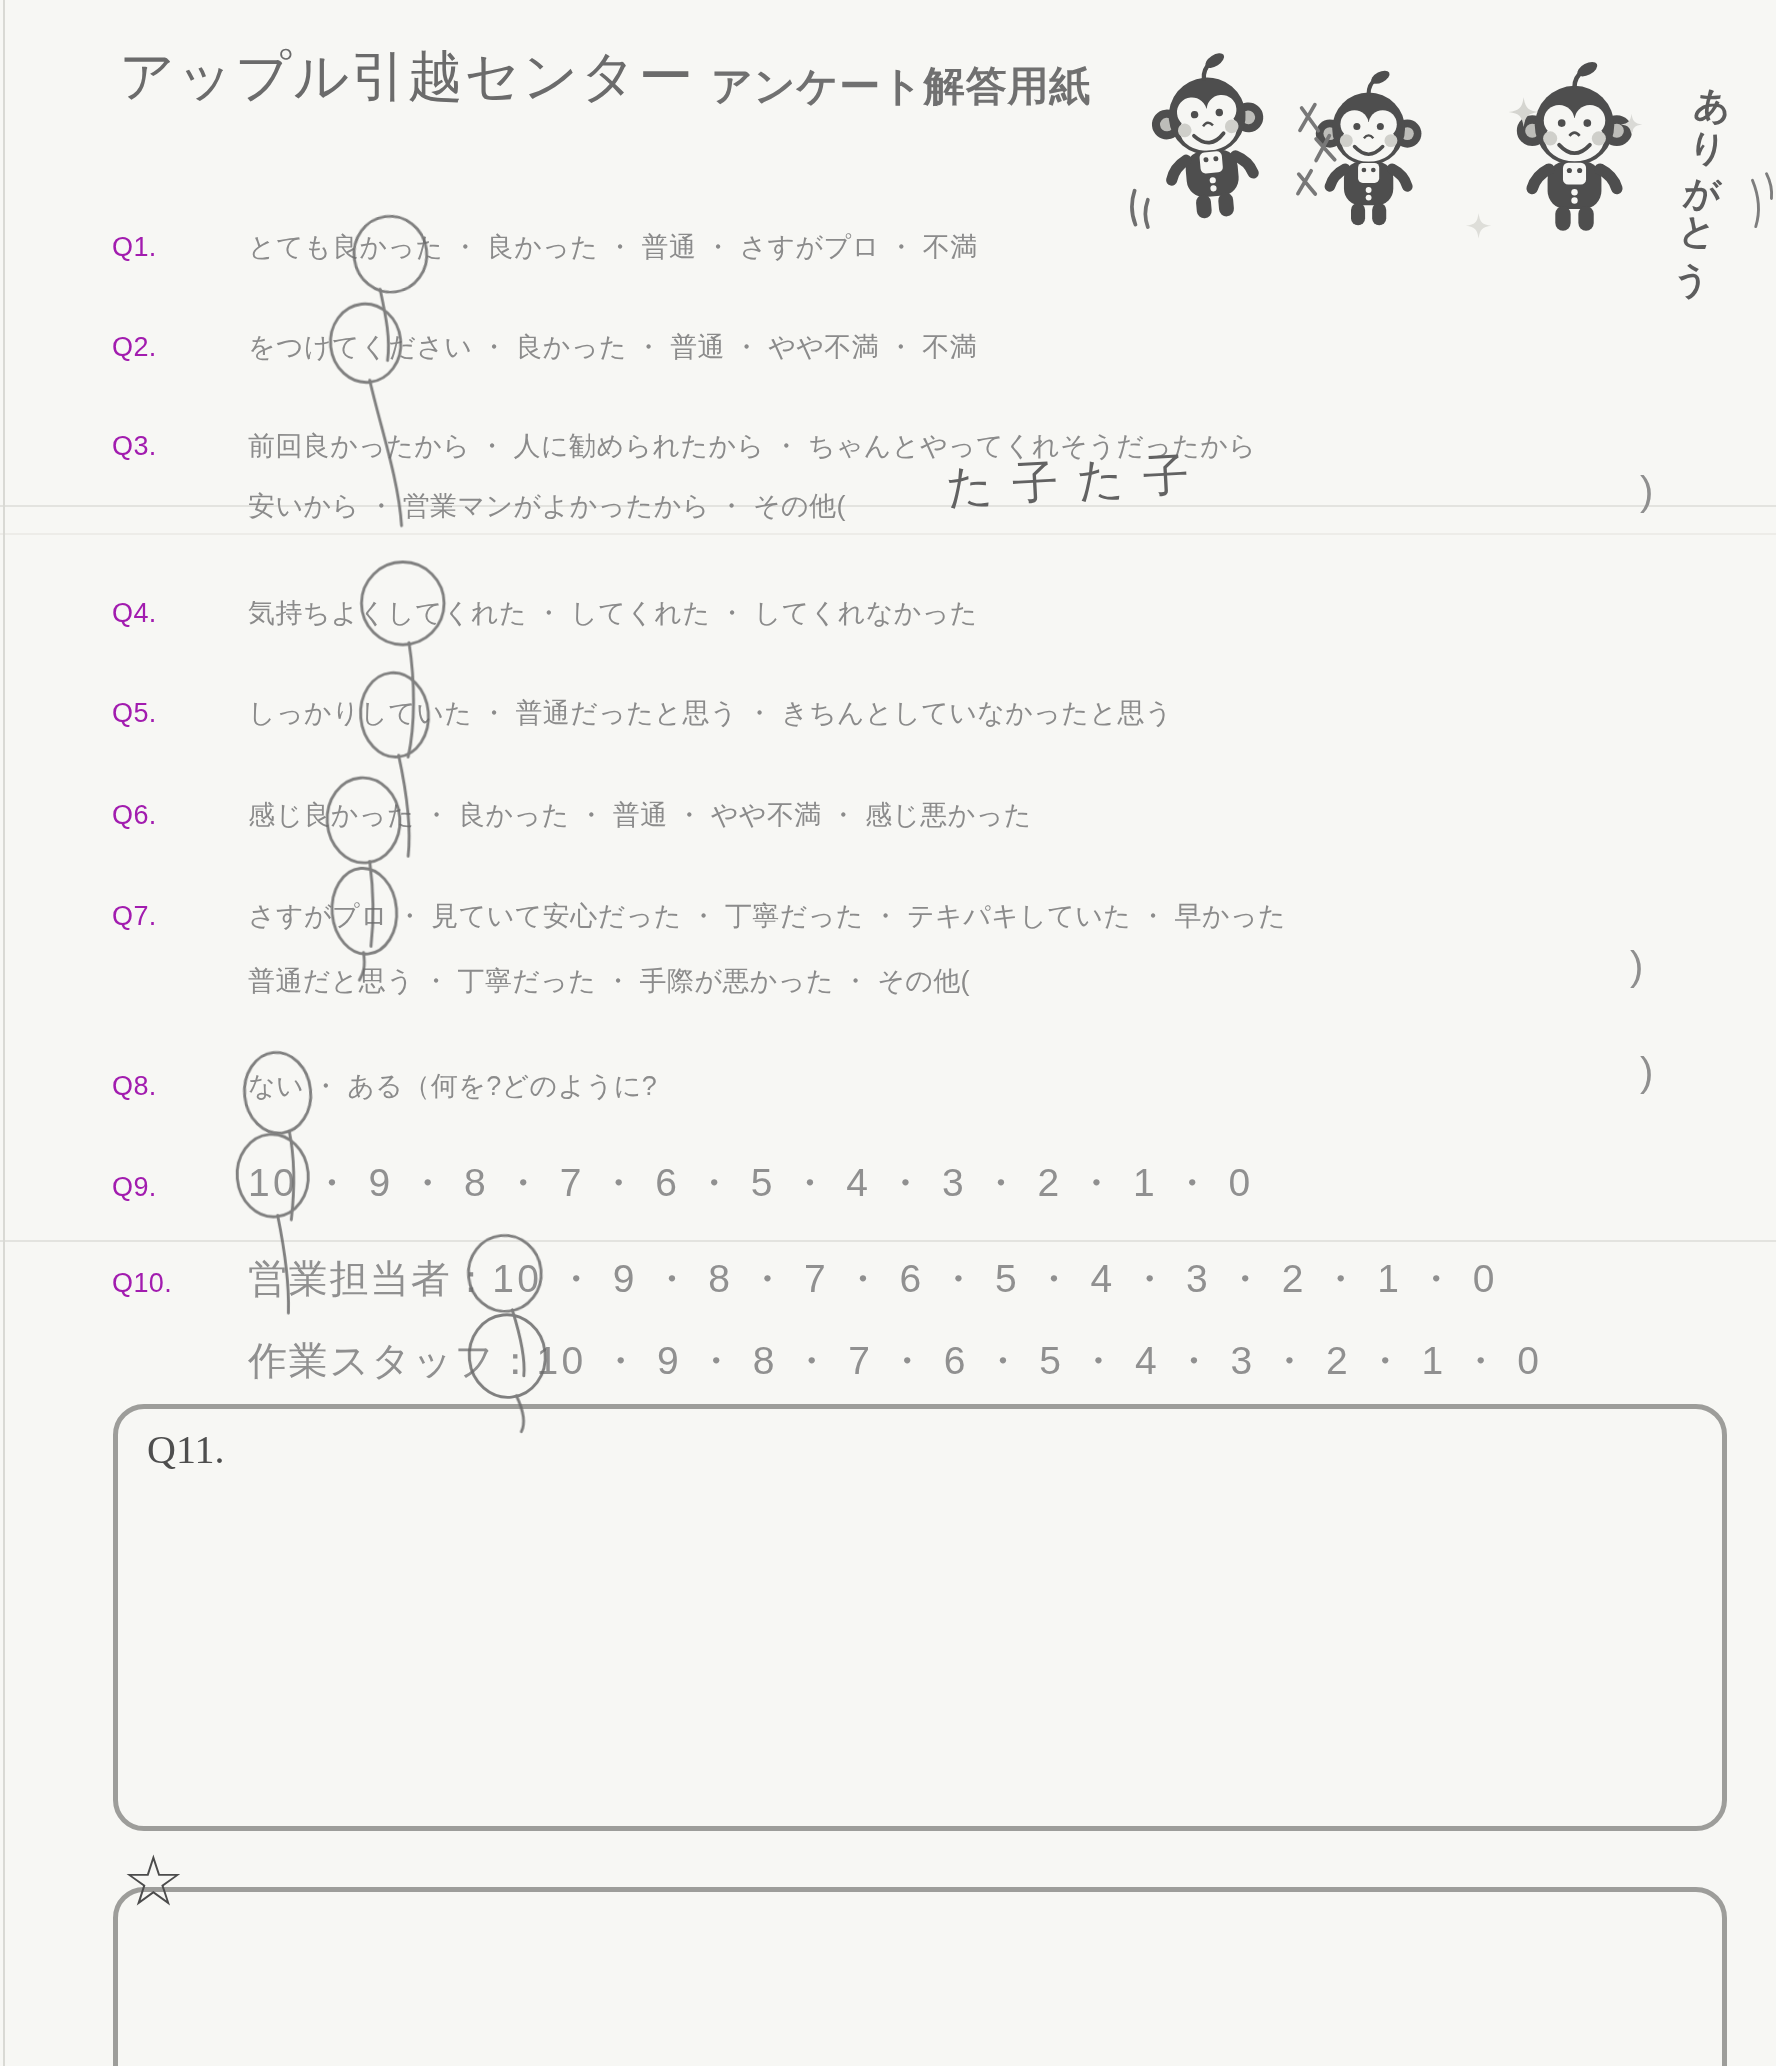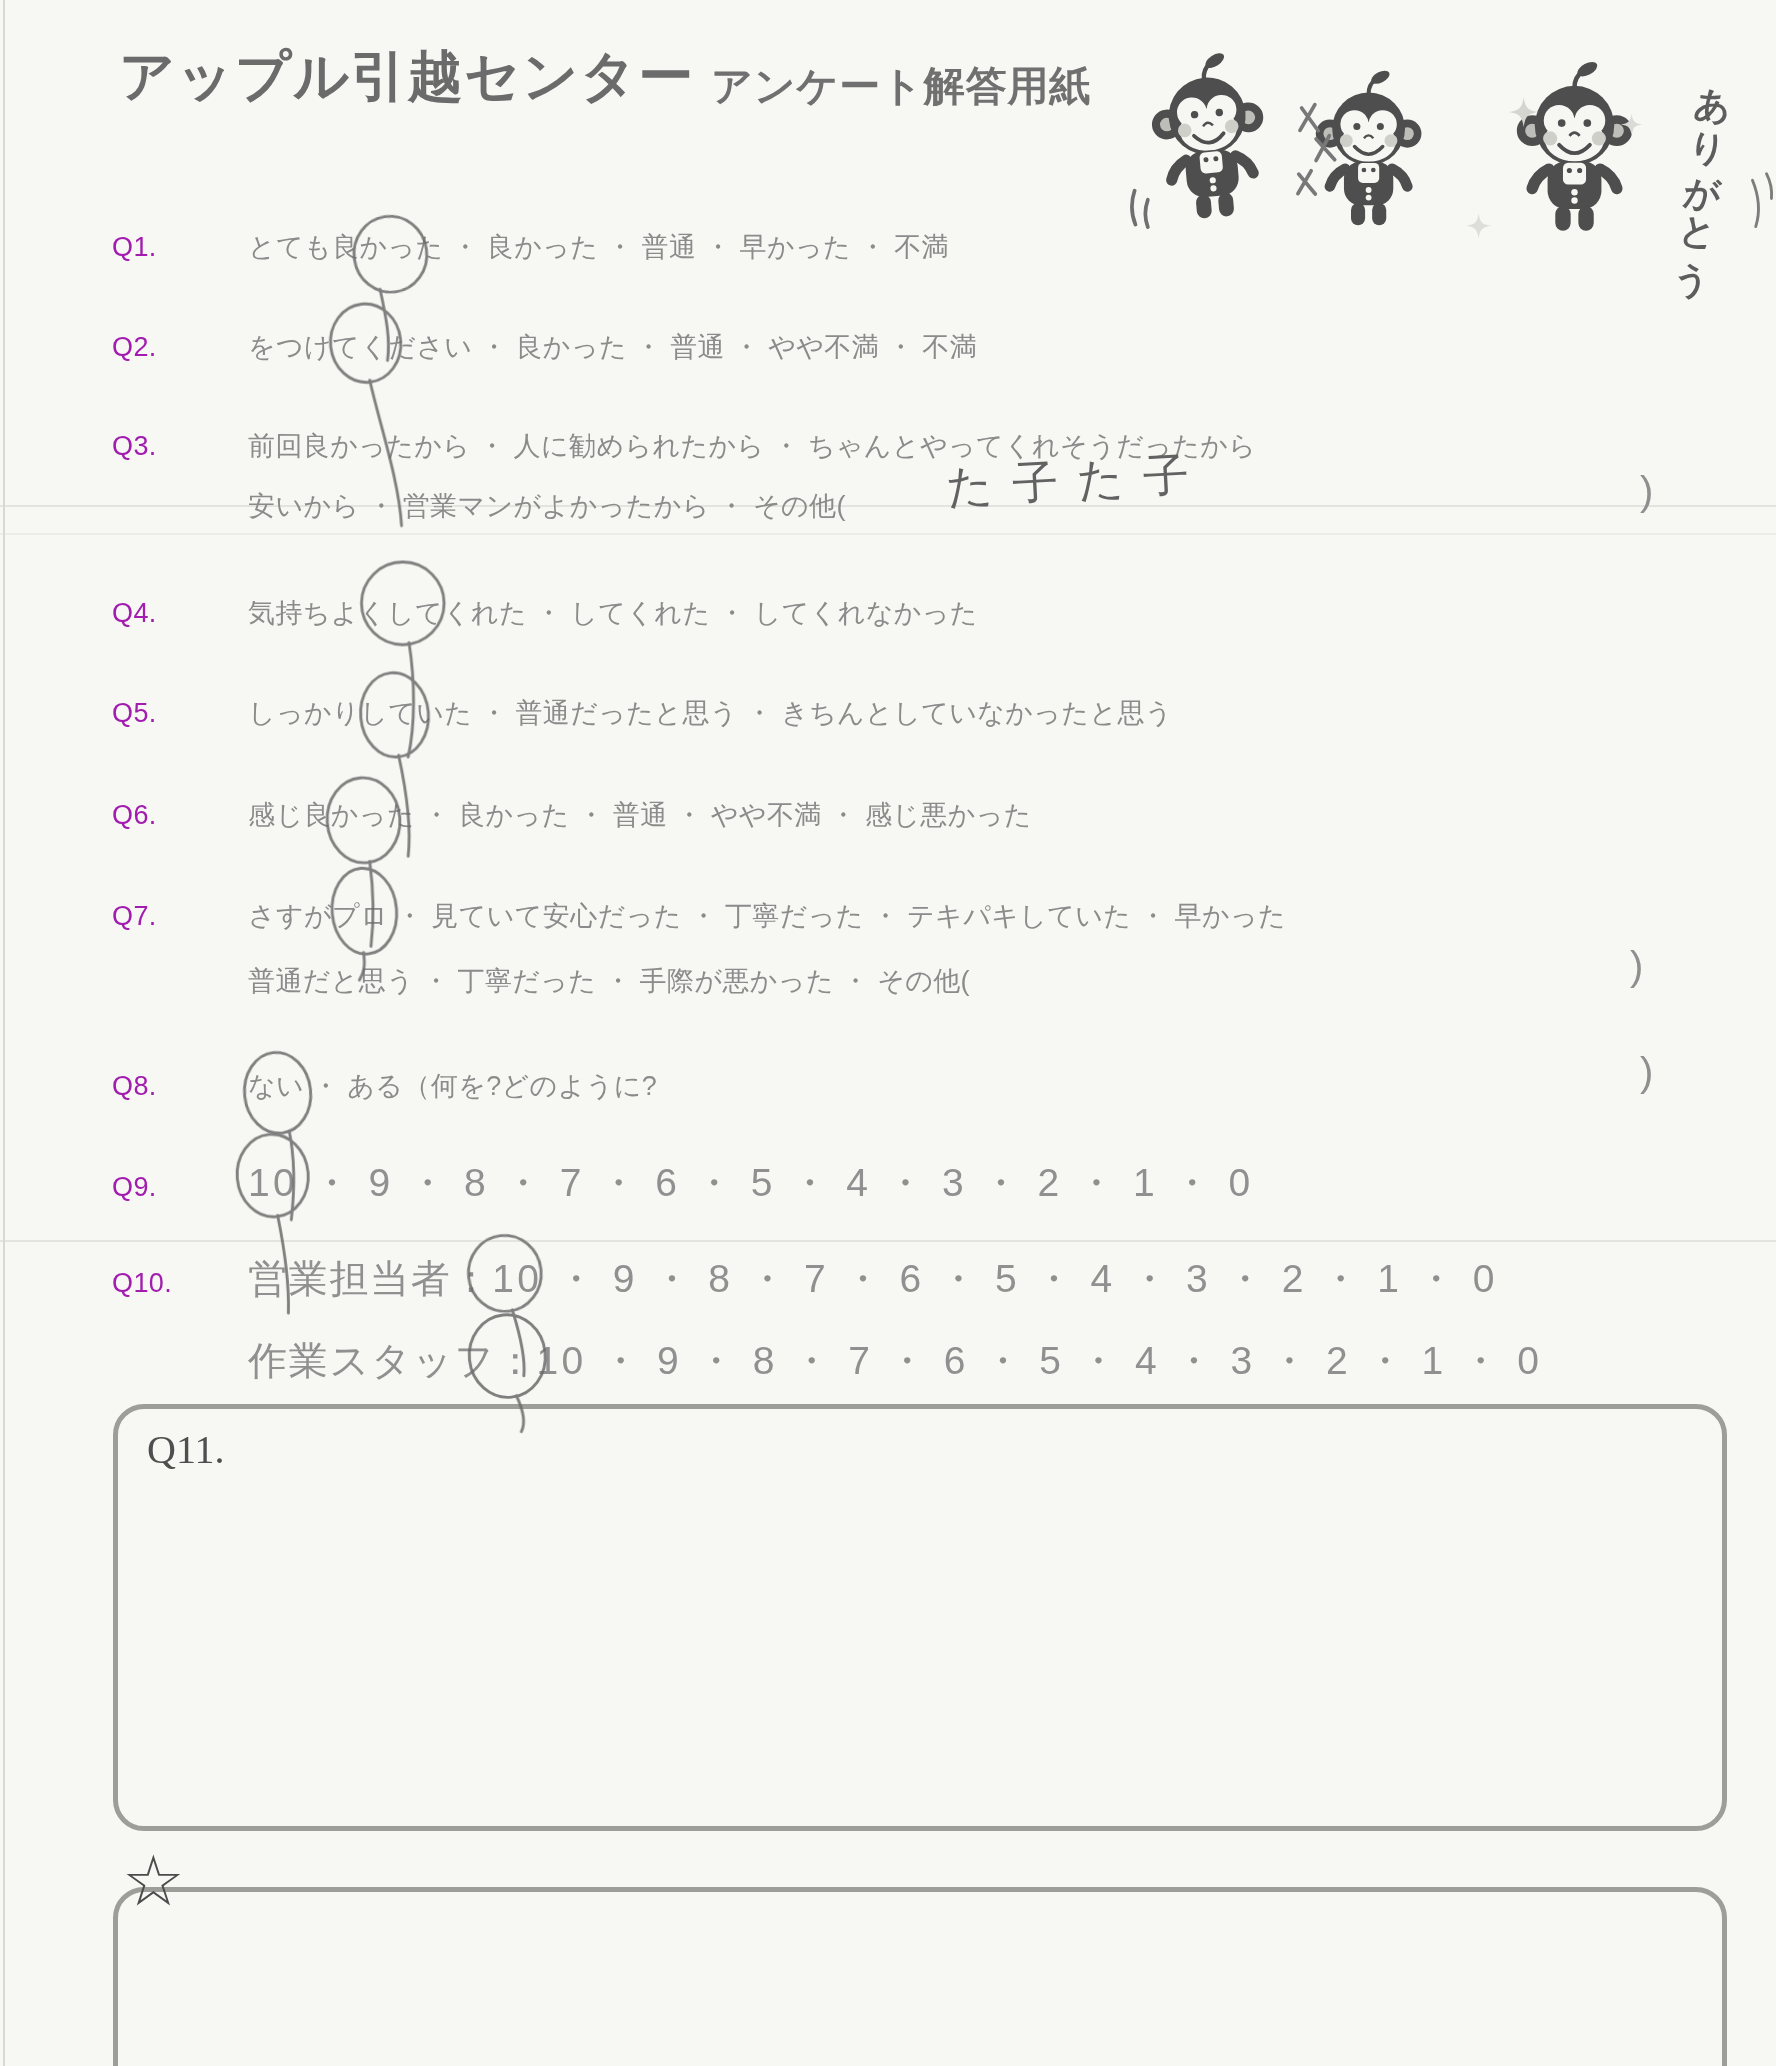--- a/index.html
+++ b/index.html
@@ -2,21 +2,21 @@
 <html style="font-size:6.6px"><head>
 <meta charset="utf-8">
 <style>
   html,body{margin:0;padding:0;background:#e9e9e6;}
   #page{
     position:relative; width:1776px; height:2508px;
     background:#f7f7f4; overflow:hidden;
     font-family:"Liberation Sans","DejaVu Sans",sans-serif;
   }
   
-  .brand{position:absolute;left:119px;top:40px;font-size:55px;font-weight:700;
+  .brand{position:absolute;left:119px;top:40px;font-size:55px;font-weight:400;
          color:#6b6b6b;letter-spacing:1.7px;white-space:nowrap;}
   .form-title{position:absolute;left:711px;top:59px;font-size:41px;font-weight:800;
          color:#707070;letter-spacing:0.8px;white-space:nowrap;}
   .instruction{position:absolute;left:117px;top:125px;font-size:31px;color:#8a8a8a;
          letter-spacing:0.8px;white-space:nowrap;}
   .thanks{position:absolute;left:1677px;top:62px;height:264px;writing-mode:vertical-rl;
          font-size:36px;font-weight:800;color:#5d5d5d;letter-spacing:2.5px;
          transform:rotate(7deg);}
   
   .q{position:absolute;left:112px;font-size:27px;color:#8b8b8b;white-space:nowrap;
@@ -102,21 +102,21 @@
     <g stroke="#6f6f6f" stroke-width="9" stroke-linecap="round" fill="none">
       <path d="M16,340 q-14,42 2,82"></path>
       <path d="M48,362 q-12,34 0,66"></path>
     </g>
     <use href="#sparkle" transform="translate(957,150)" fill="#d5d5d0"></use>
     <use href="#sparkle" transform="translate(1218,180) scale(0.72)" fill="#dadad6"></use>
     <use href="#sparkle" transform="translate(848,425) scale(0.85)" fill="#deded9"></use>
   </svg>
 
   <div class="q" style="top:229px">
-    <span class="qid">Q1.</span><span>とても良かった ・ 良かった ・ 普通 ・ 早かった ・ 不満</span>
+    <span class="qid">Q1.</span><span>とても良かった ・ 良かった ・ 普通 ・ さすがプロ ・ 不満</span>
   </div>
 
   <div class="q" style="top:329px">
     <span class="qid">Q2.</span><span>をつけてください ・ 良かった ・ 普通 ・ やや不満 ・ 不満</span>
   </div>
 
   <div class="q" style="top:428px">
     <span class="qid">Q3.</span><span>前回良かったから ・ 人に勧められたから ・ ちゃんとやってくれそうだったから</span>
   </div>
   <div class="q cont" style="top:488px">

